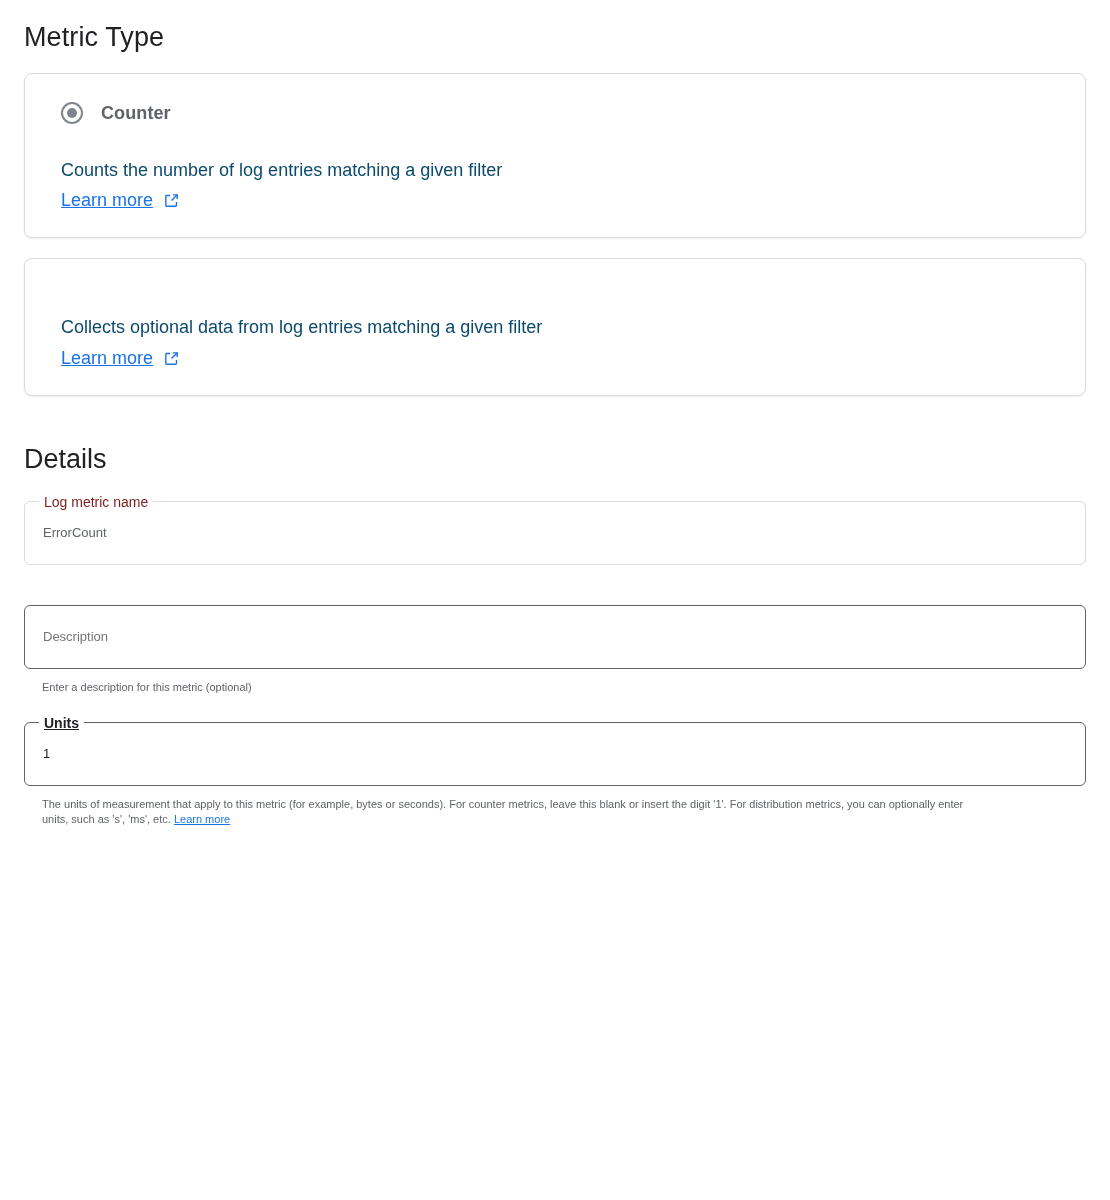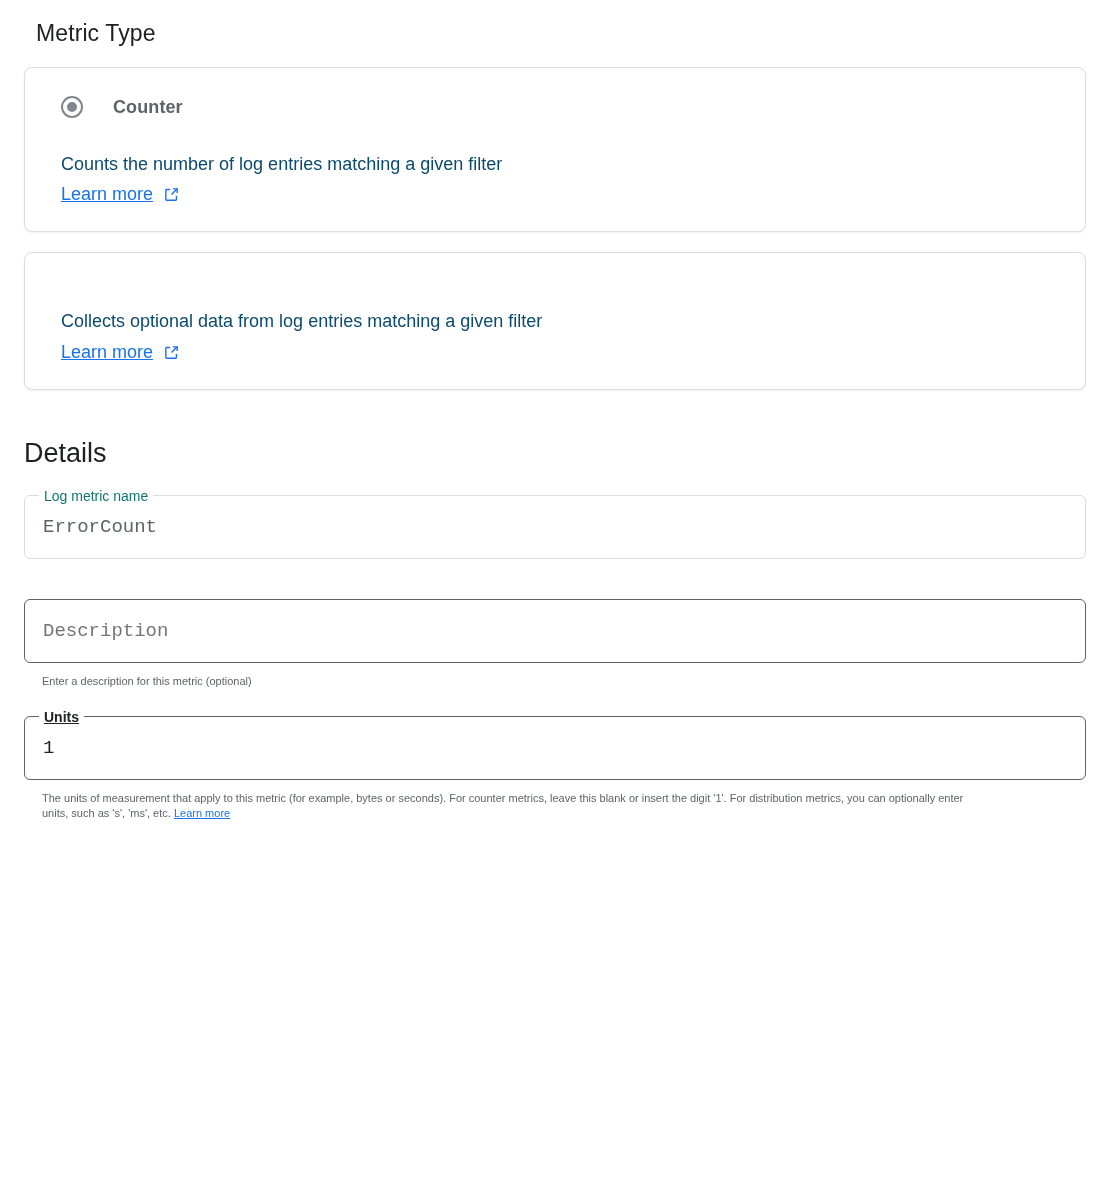--- a/index.html
+++ b/index.html
@@ -11,42 +11,42 @@
     color: #202124;
   }
   .page {
     width: 1110px;
     min-height: 1200px;
     position: relative;
     padding: 0;
     background: #ffffff;
   }
   .section-title {
-    font-size: 23px;
+    font-size: 27px;
     font-weight: 400;
     color: #202124;
-    margin: 12px;
-    padding: 8px 0 0 24px;
+    margin: 0;
+    padding: 22px 0 0 24px;
     letter-spacing: 0.1px;
   }
   .cards {
     padding: 0 24px;
   }
   .card {
     margin-top: 20px;
     border: 1px solid #dadce0;
     border-radius: 8px;
     background: #ffffff;
     box-shadow: 0 1px 2px rgba(60,64,67,0.08);
     padding: 22px 36px 26px 36px;
   }
   .radio-row {
     display: flex;
     align-items: center;
-    gap: 30px;
+    gap: 18px;
     padding: 6px 0 0 0;
   }
   .radio {
     width: 22px;
     height: 22px;
     border-radius: 50%;
     border: 2px solid #80868b;
     display: inline-block;
     position: relative;
     flex: 0 0 auto;
@@ -112,32 +112,32 @@
     padding: 0 16px;
   }
   .outline.dark { border-color: #5f6368; }
   .legend {
     position: absolute;
     top: -9px;
     left: 14px;
     background: #ffffff;
     padding: 0 5px;
     font-size: 14px;
-    color: #0f766e;
+    color: #7f1d1d;
     line-height: 18px;
   }
   .legend.strong { color: #202124; font-weight: 700; text-decoration: underline; }
   .value {
-    font-size: 19px;
+    font-size: 13px;
     color: #5f6368;
     width: 100%;
     border: none;
     outline: none;
     background: transparent;
-    font-family: Liberation Mono, monospace;
+    font-family: Liberation Sans, sans-serif;
   }
   .value.dark { color: #202124; }
   .helper {
     font-size: 11px;
     color: #5f6368;
     margin-top: 11px;
     padding-left: 18px;
     line-height: 1.45;
     max-width: 950px;
   }

